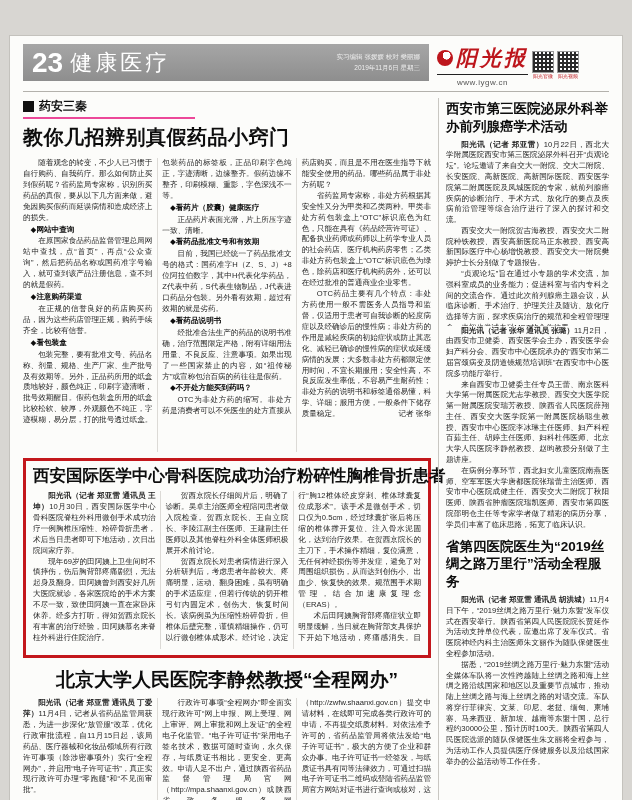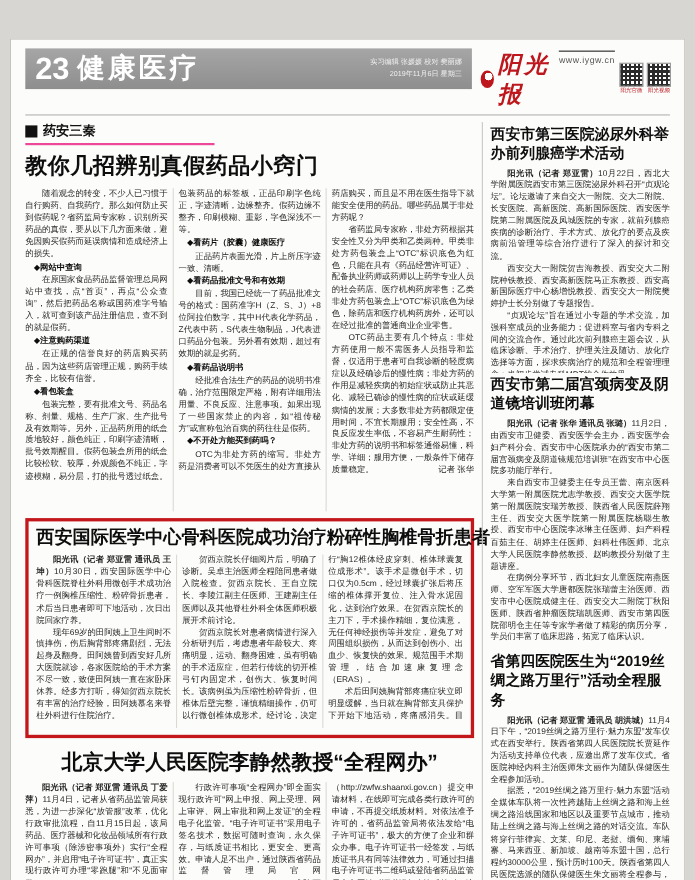--- a/index.html
+++ b/index.html
@@ -4,24 +4,24 @@
 <style>
   * { margin:0; padding:0; box-sizing:border-box; }
   html,body { width:632px; height:800px; }
   body { background:#d8d6d2; font-family:"Liberation Sans","DejaVu Sans",sans-serif; position:relative; overflow:hidden; }
   .page { position:absolute; left:9px; top:7px; width:614px; height:788px; background:#fcfcfa; border:1px solid #c4c2bd; padding:8px 13px 10px;margin-top:28px; }
 
   
   header { display:flex; align-items:stretch; gap:8px; padding-bottom:4px; border-bottom:1px solid #b3b1ac; }
   .banner { flex:1; background:linear-gradient(#a6a6a6,#8e8e8e); color:#fff; display:flex; align-items:center; padding:2px 9px; gap:7px; height:37px; }
   .pagenum { font-size:28px; font-weight:700; line-height:1; }
-  .section { font-size:25px; font-weight:700; letter-spacing:3px; line-height:1; }
+  .section { font-size:22px; font-weight:400; letter-spacing:3px; line-height:1; }
   .pubinfo { margin-left:auto; text-align:right; font-size:6.5px; line-height:1.6; color:#efefef; }
   .mast { width:172px; display:flex; align-items:center; gap:5px; }
-  .brand { display:flex; flex-direction:row; }
+  .brand { display:flex; flex-direction:column; }
   .brand-row { display:flex; align-items:center; gap:3px; }
   .sun-icon { width:16px; height:16px; border-radius:50%; display:inline-block;
               background:radial-gradient(circle at 60% 35%, #fff 0 27%, #bd161c 29%); }
   .mast-name { font-size:21px; font-weight:700; color:#bd161c; letter-spacing:3px;
                font-family:"Liberation Serif","DejaVu Serif",serif; font-style:italic; }
   .site { font-size:8px; color:#555; border-top:1.5px solid #222; margin-top:2px; padding-top:3px; text-align:center; letter-spacing:0.5px; }
   .qrwrap { display:flex; flex-direction:column; align-items:center; gap:1px; }
   .qr { width:20px; height:20px; outline:1px solid #9a9a9a;
         background:repeating-linear-gradient(0deg,#2b2b2b 0 2px,transparent 2px 4px),
                    repeating-linear-gradient(90deg,#2b2b2b 0 2px,#fff 2px 4px); }
@@ -140,21 +140,20 @@
 
     <div class="right">
 
       <h3 class="sb-title">西安市第三医院泌尿外科举办前列腺癌学术活动</h3>
       <div class="sb-body sb-a">
         <p class="para"><b class="lead">阳光讯（记者 郑亚雷）</b><span>10月22日，西北大学附属医院西安市第三医院泌尿外科召开“贞观论坛”。论坛邀请了来自交大一附院、交大二附院、长安医院、高新医院、高新国际医院、西安医学院第二附属医院及凤城医院的专家，就前列腺癌疾病的诊断治疗、手术方式、放化疗的要点及疾病前沿管理等综合治疗进行了深入的探讨和交流。</span></p>
         <p class="para">西安交大一附院贺吉海教授、西安交大二附院种铁教授、西安高新医院马正东教授、西安高新国际医疗中心杨增悦教授、西安交大一附院樊婷护士长分别做了专题报告。</p>
         <p class="para">“贞观论坛”旨在通过小专题的学术交流，加强科室成员的业务能力；促进科室与省内专科之间的交流合作。通过此次前列腺癌主题会议，从临床诊断、手术治疗、护理关注及随访、放化疗选择等方面，探求疾病治疗的规范和全程管理理念；也初步尝试专科MDT的合作效果。</p>
       </div>
 
-      <h3 class="sb-title">西安市第二届宫颈病变及阴道镜培训班闭幕</h3>
       <div class="sb-body sb-b">
         <p class="para"><b class="lead">阳光讯（记者 张华 通讯员 张璐）</b><span>11月2日，由西安市卫健委、西安医学会主办，西安医学会妇产科分会、西安市中心医院承办的“西安市第二届宫颈病变及阴道镜规范培训班”在西安市中心医院多功能厅举行。</span></p>
         <p class="para">来自西安市卫健委主任专员王蕾、南京医科大学第一附属医院尤志学教授、西安交大医学院第一附属医院安瑞芳教授、陕西省人民医院薛翔主任、西安交大医学院第一附属医院杨聪生教授、西安市中心医院李冰琳主任医师、妇产科程百茹主任、胡婷主任医师、妇科杜伟医师、北京大学人民医院李静然教授、赵昀教授分别做了主题讲座。</p>
         <p class="para">在病例分享环节，西北妇女儿童医院南燕医师、空军军医大学唐都医院张瑞蕾主治医师、西安市中心医院成健主任、西安交大二附院丁秋阳医师、陕西省肿瘤医院瑞凯医师、西安市第四医院邵明仓主任等专家学者做了精彩的病历分享，学员们丰富了临床思路，拓宽了临床认识。</p>
       </div>
 
       <h3 class="sb-title">省第四医院医生为“2019丝绸之路万里行”活动全程服务</h3>
       <div class="sb-body sb-c">
         <p class="para"><b class="lead">阳光讯（记者 郑亚雷 通讯员 胡洪城）</b><span>11月4日下午，“2019丝绸之路万里行·魅力东盟”发车仪式在西安举行。陕西省第四人民医院院长贾延作为活动支持单位代表，应邀出席了发车仪式。省医院神经内科主治医师朱文丽作为随队保健医生全程参加活动。</span></p>
         <p class="para">据悉，“2019丝绸之路万里行·魅力东盟”活动全媒体车队将一次性跨越陆上丝绸之路和海上丝绸之路沿线国家和地区以及重要节点城市，推动陆上丝绸之路与海上丝绸之路的对话交流。车队将穿行菲律宾、文莱、印尼、老挝、缅甸、柬埔寨、马来西亚、新加坡、越南等东盟十国，总行程约30000公里，预计历时100天。陕西省第四人民医院选派的随队保健医生朱文丽将全程参与，为活动工作人员提供医疗保健服务以及沿线国家举办的公益活动等工作任务。</p>

